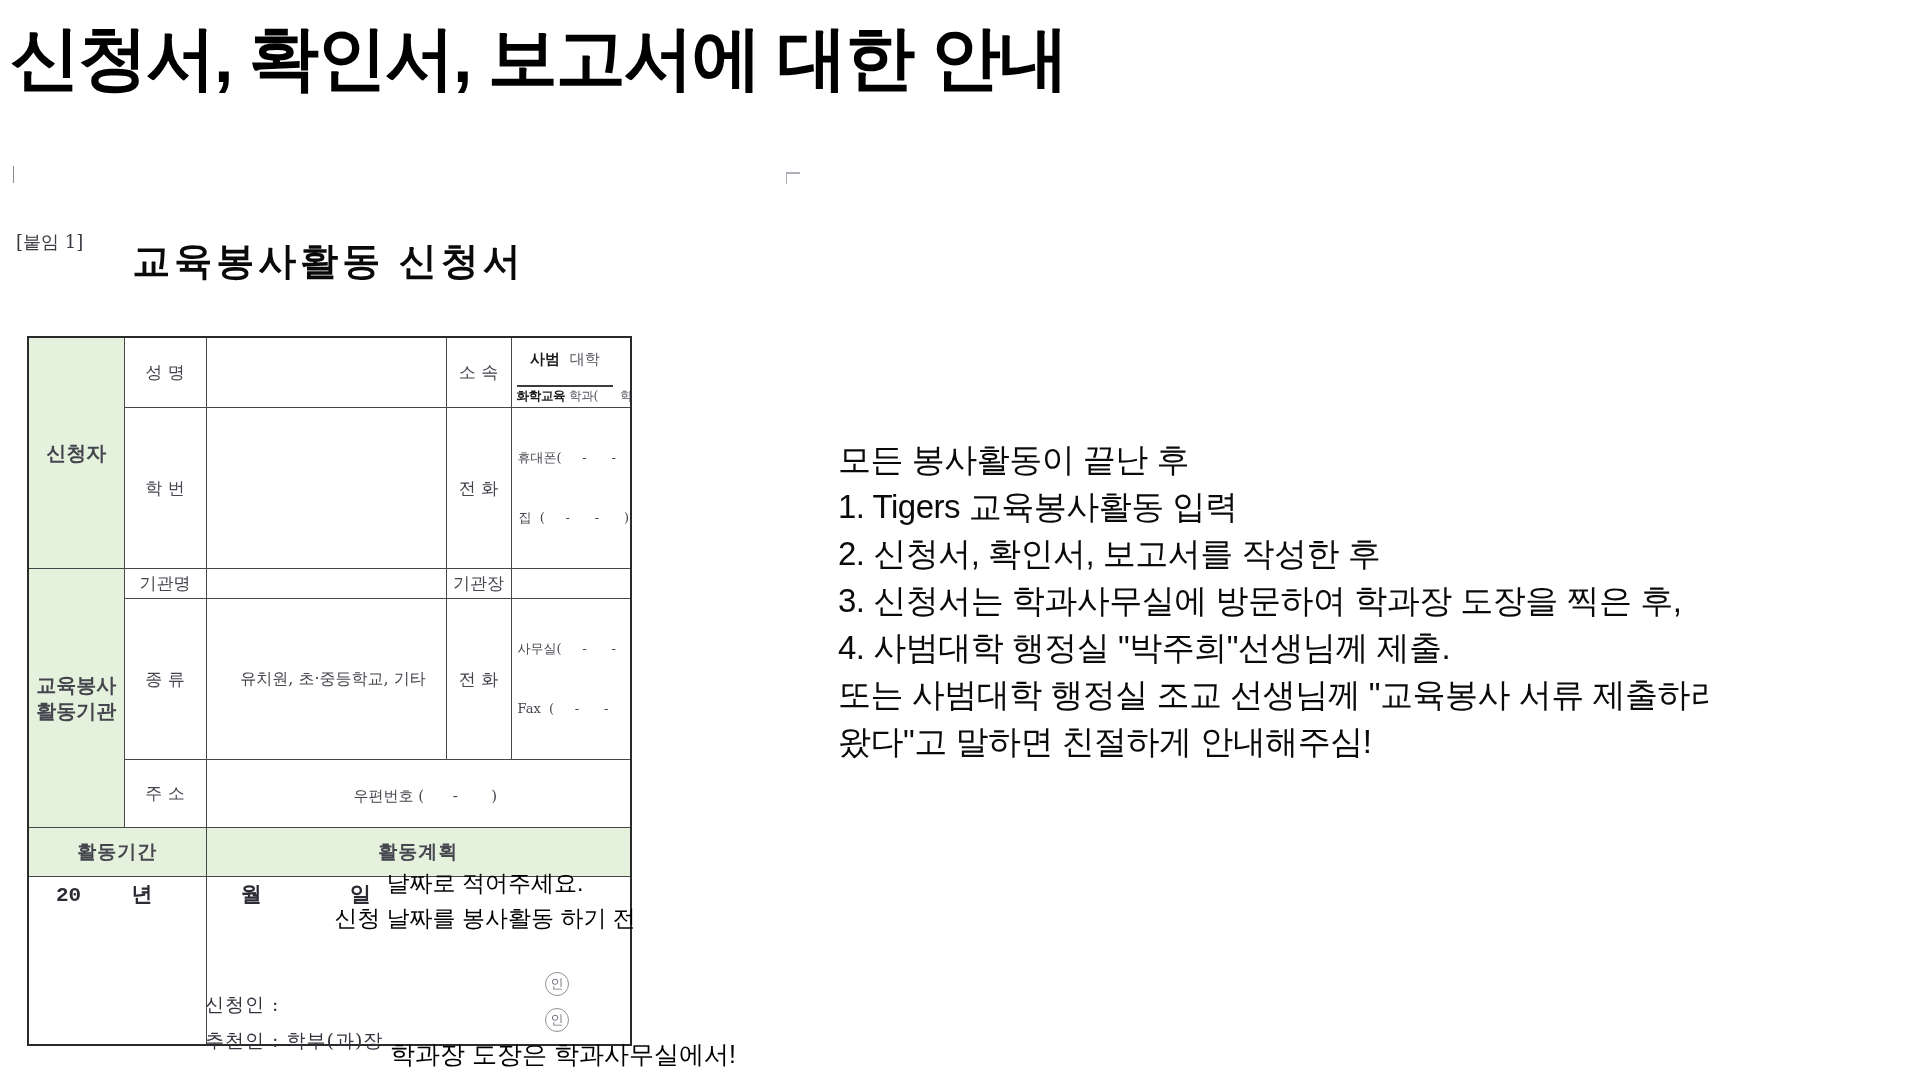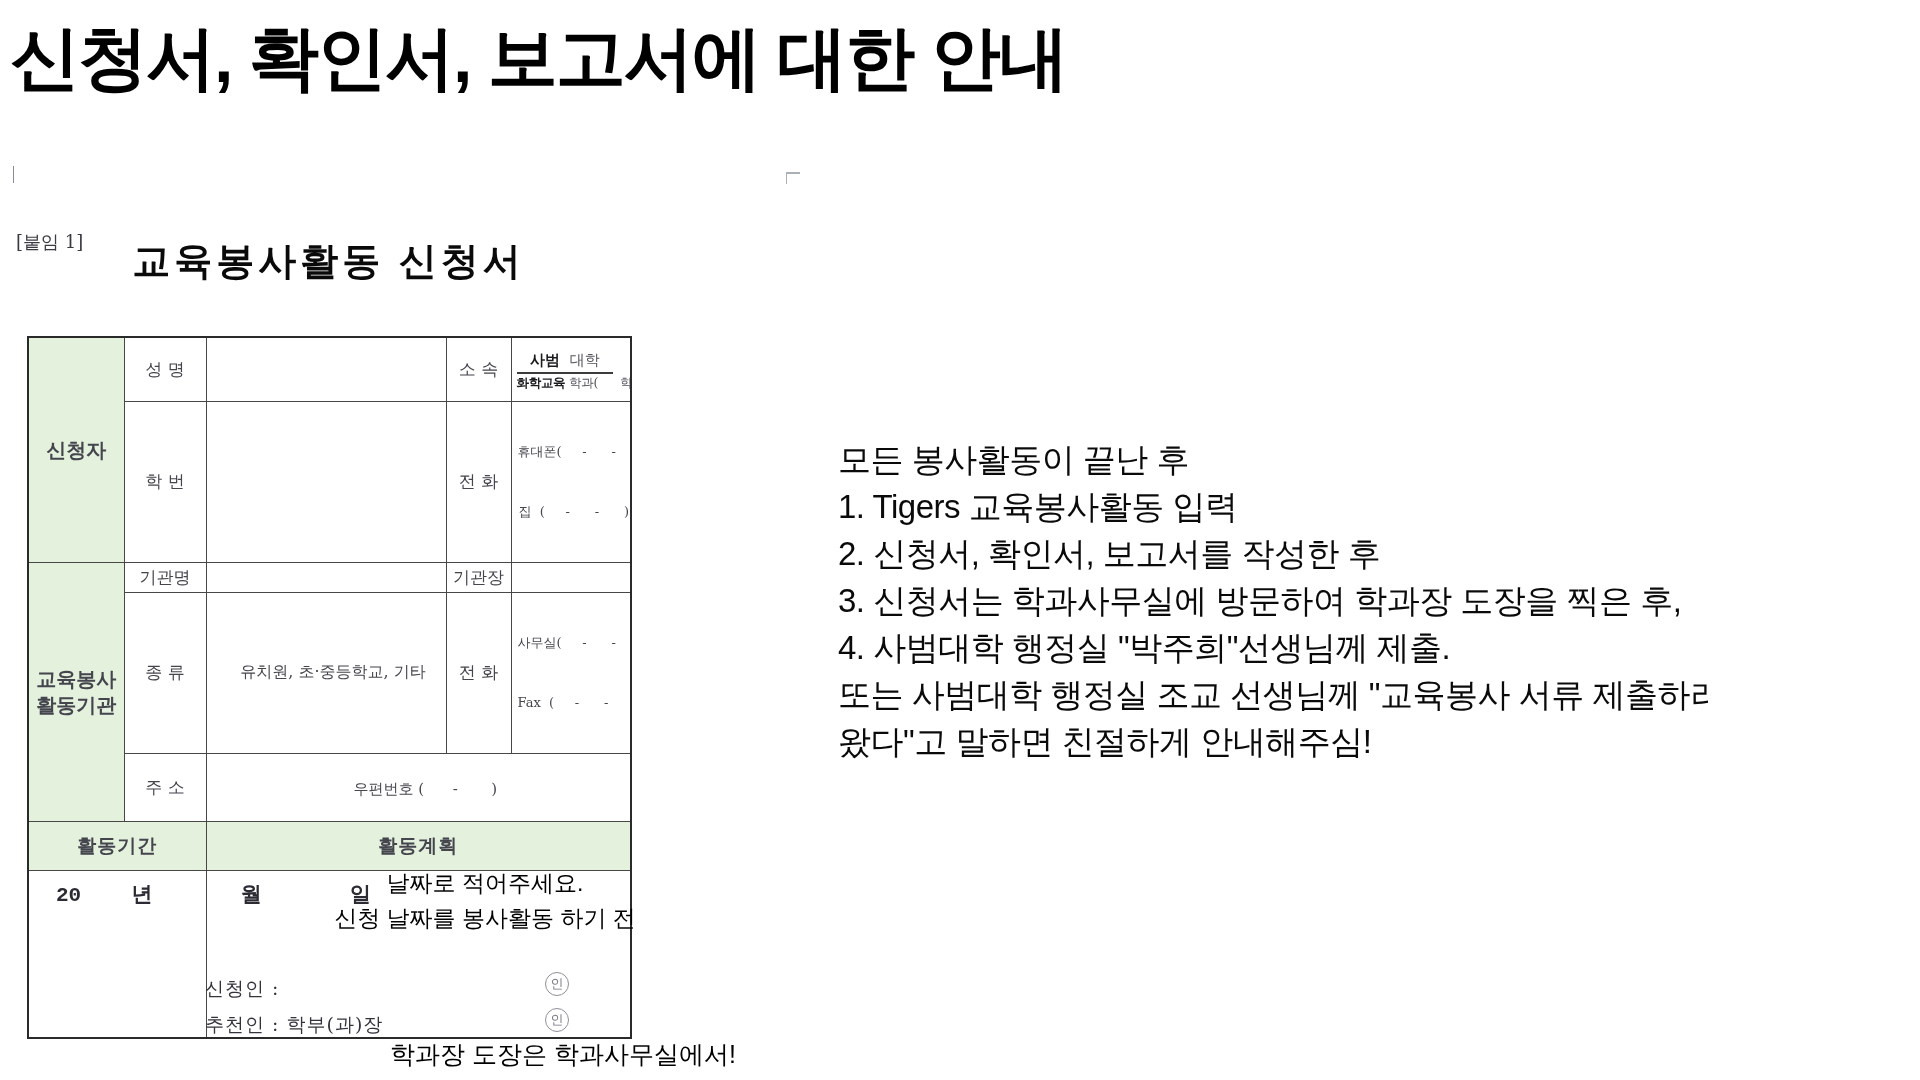--- a/index.html
+++ b/index.html
@@ -95,25 +95,25 @@
     padding-left: 6px;
     font-size: 13px;
     line-height: 20px;
     white-space: pre;
     color: #4a4a54;
   }
   .affil-cell { padding: 2px 3px; }
   .affil-top {
     display: block;
     width: 86%;
-    margin: 4px 0 1px 2px;
+    margin: 10px 0 1px 2px;
     border-bottom: 2px solid #3c3c3c;
     text-align: center;
     font-size: 15px;
-    padding-bottom: 2px;
+    padding-bottom: 16px;
     white-space: pre;
   }
   .affil-bot {
     display: block;
     text-align: left;
     font-size: 12.5px;
     letter-spacing: -0.3px;
     white-space: pre;
     padding-left: 2px;
   }
@@ -143,20 +143,21 @@
     color: #2b2b33;
     font-family: Liberation Mono, monospace;
     white-space: pre;
   }
   .sign-line {
     position: absolute;
     font-size: 19px;
     color: #33333d;
     font-family: "DejaVu Serif", serif;
     letter-spacing: 1px;
+    margin-top: 16px;
   }
   .sign-applicant { left: 205px; top: 976px; }
   .sign-recommender { left: 205px; top: 1012px; }
   .seal {
     position: absolute;
     width: 24px; height: 24px;
     border: 1.5px solid #8f8f98;
     border-radius: 50%;
     color: #74747e;
     font-size: 13px;

